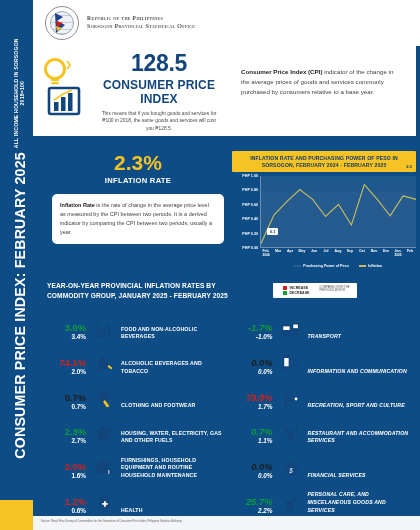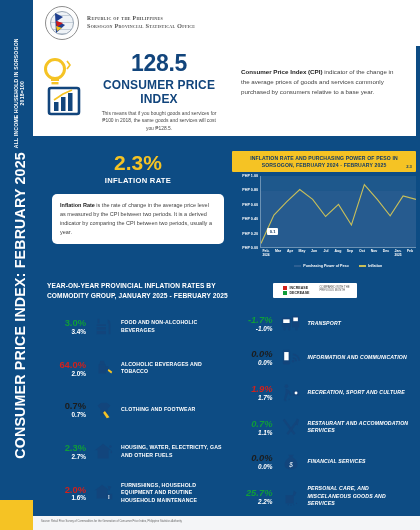--- a/index.html
+++ b/index.html
@@ -126,21 +126,21 @@
   .sec-legend .col { display:flex; flex-direction:column; gap:1.5px; }
   .sec-legend .li { display:flex; align-items:center; gap:2.5px; }
   .sec-legend .sw { width:4px; height:4px; display:block; }
   .sec-legend .tx { font-size:3.6px; font-weight:700; color:#2a2a2a; }
   .sec-legend .note { font-size:2.8px; color:#555; line-height:1.25; max-width:34px; padding-top:.5px;}
 
   .grid { position:absolute; left:33px; top:306px; right:0; bottom:16px; display:flex; }
   .col { flex:1; padding:0 6px; display:flex; flex-direction:column; }
   .col.left { padding-left:18px; }
   .col.right { padding-left:4px;font-style:italic; }
-  .row { flex:1; display:flex; align-items:center; }
+  .row { flex:1; display:flex; align-items:flex-end; }
   .rate { width:40px; flex:0 0 40px; text-align:right; padding-right:5px; }
   .rate .cur { font-size:9.4px; font-weight:700; line-height:1; display:block; }
   .rate .prev { font-size:6.4px; font-weight:700; color:#ffffff; line-height:1; display:block; margin-top:1.5px; }
   .ic { width:26px; flex:0 0 26px; display:flex; align-items:center; justify-content:center; }
   .lab { font-size:5.2px; font-weight:700; color:#ffffff; line-height:1.45; letter-spacing:.15px; padding-left:4px; }
 
   .footer { position:absolute; left:33px; right:0; bottom:0; height:14px; background:#f4f5f7; }
   .footer .src { position:absolute; left:8px; top:4px; font-size:2.7px; color:#666; }
   .logo-dot { position:absolute; left:0; bottom:0; width:33px; height:30px; background:#f5c324; border-top-right-radius:0; }
 </style>
@@ -284,21 +284,21 @@
             <svg viewBox="0 0 24 24" width="22" height="22">
               <path d="M5 3h2v5H5z" fill="#12457c"></path>
               <path d="M4 9h10v2H4zM4 12h10v3H4zM4 16h10v4H4z" fill="#12457c"></path>
               <path d="M16 4c2 0 3 2 3 4v12h-2V8h-1z" fill="#12457c"></path>
             </svg>
           </div>
        <div class="lab">FOOD AND NON-ALCOHOLIC BEVERAGES</div>
         </div>
         <div class="row">
           <div class="rate">
-         <span class="cur" style="color:#d0211c">64.0%</span>
+         <span class="cur" style="color:#d0211c">74.1%</span>
          <span class="prev">2.0%</span>
        </div>
        <div class="ic">
             <svg viewBox="0 0 24 24" width="22" height="22">
               <path d="M6 8h8v10H6z" fill="#12457c"></path>
               <path d="M14 10h3v5h-3z" fill="#12457c"></path>
               <path d="M8 4h4l1 4H7z" fill="#12457c"></path>
               <path d="M17 13l4 3-1 2-4-3z" fill="#f5c324"></path>
             </svg>
           </div>
@@ -339,20 +339,34 @@
        <div class="ic">
             <svg viewBox="0 0 24 24" width="22" height="22">
               <path d="M10 3l8 6h-2v9H4V9H2z" fill="#12457c"></path>
               <path d="M16 4l4 1-2 4-1-1z" fill="#12457c"></path>
               <rect x="15" y="13" width="6" height="6" fill="#12457c"></rect>
               <rect x="16.5" y="14.5" width="1.4" height="1.4" fill="#fff"></rect>
               <rect x="16.5" y="16.8" width="1.4" height="1.4" fill="#fff"></rect>
             </svg>
           </div>
        <div class="lab">FURNISHINGS, HOUSEHOLD EQUIPMENT AND ROUTINE HOUSEHOLD MAINTENANCE</div>
+        </div>
+        <div class="row">
+          <div class="rate">
+         <span class="cur" style="color:#d0211c">1.2%</span>
+         <span class="prev">0.6%</span>
+       </div>
+       <div class="ic">
+            <svg viewBox="0 0 24 24" width="22" height="22">
+              <rect x="7" y="6" width="11" height="14" rx="2" fill="#12457c"></rect>
+              <rect x="10" y="3" width="5" height="3" fill="#12457c"></rect>
+              <path d="M12 10h2v2h2v2h-2v2h-2v-2h-2v-2h2z" fill="#fff"></path>
+            </svg>
+          </div>
+       <div class="lab">HEALTH</div>
         </div>
       </div>
     <div class="col right" id="col-right">
         <div class="row">
           <div class="rate">
          <span class="cur" style="color:#0f9d3a">-1.7%</span>
          <span class="prev">-1.0%</span>
        </div>
        <div class="ic">
             <svg viewBox="0 0 24 24" width="22" height="22">
@@ -378,21 +392,21 @@
               <rect x="4.6" y="5.5" width="4.8" height="9" fill="#fff"></rect>
               <path d="M14 8a7 7 0 017 7" fill="none" stroke="#12457c" stroke-width="1.8"></path>
               <path d="M14 12a3.6 3.6 0 013.6 3.6" fill="none" stroke="#12457c" stroke-width="1.8"></path>
               <circle cx="14.2" cy="15.6" r="1.3" fill="#12457c"></circle>
             </svg>
           </div>
        <div class="lab">INFORMATION AND COMMUNICATION</div>
         </div>
         <div class="row">
           <div class="rate">
-         <span class="cur" style="color:#d0211c">1.9%</span>
+         <span class="cur" style="color:#d0211c">79.8%</span>
          <span class="prev">1.7%</span>
        </div>
        <div class="ic">
             <svg viewBox="0 0 24 24" width="22" height="22">
               <circle cx="7" cy="4.5" r="2" fill="#12457c"></circle>
               <path d="M6 7l4 2 3 5-2 1-2-3-3 8H4l2-8z" fill="#12457c"></path>
               <rect x="14" y="9" width="7" height="6" rx="1" fill="#12457c"></rect>
               <circle cx="17.5" cy="12" r="1.6" fill="#fff"></circle>
               <circle cx="6" cy="20" r="1" fill="#12457c"></circle>
               <circle cx="10" cy="19" r=".8" fill="#12457c"></circle>

